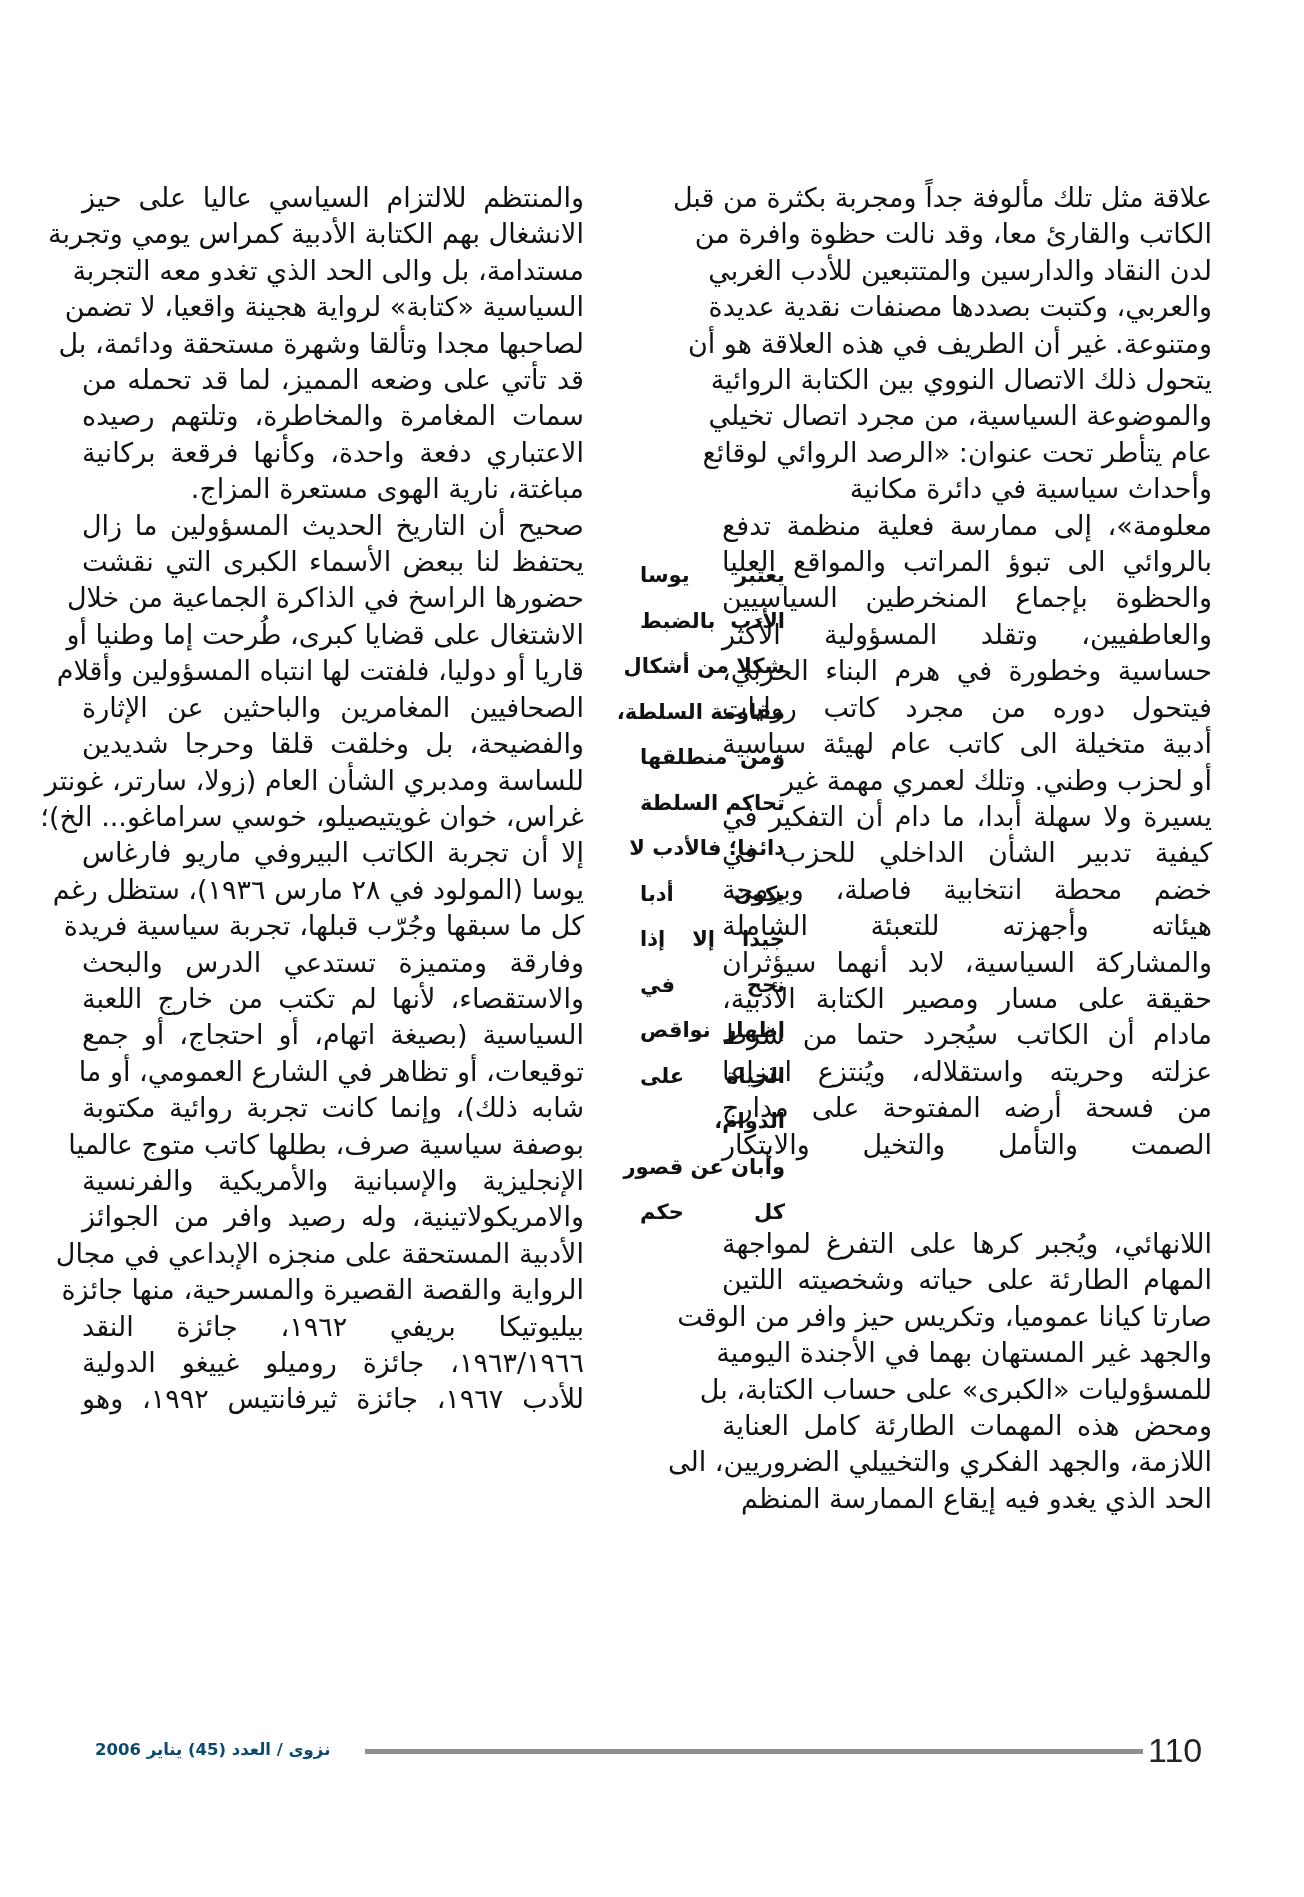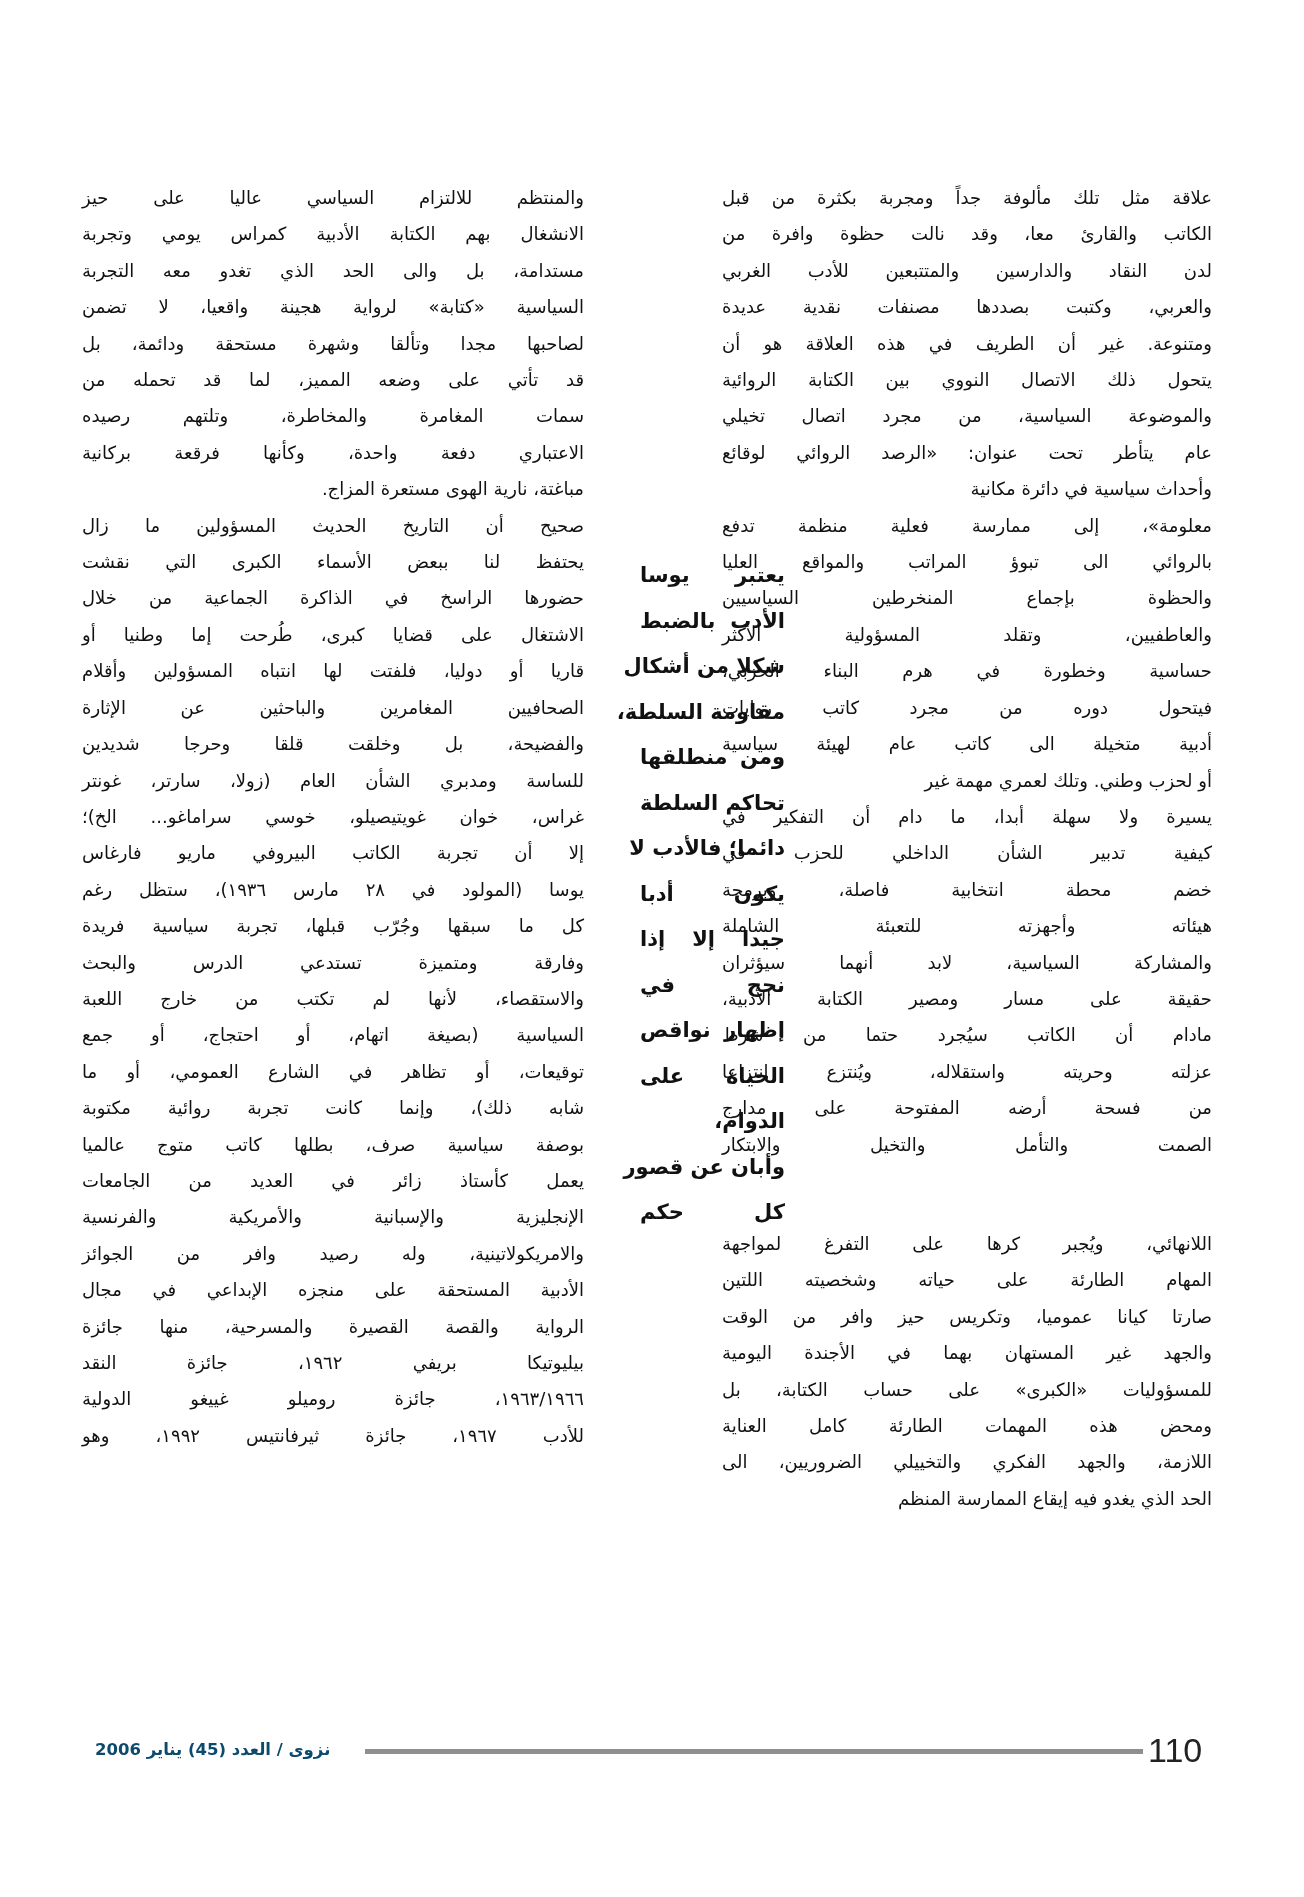--- a/index.html
+++ b/index.html
@@ -3,21 +3,21 @@
 <meta charset="utf-8">
 <style>
   html, body { margin: 0; padding: 0; background: #ffffff; }
   body {
     width: 1304px; height: 1897px; position: relative; overflow: hidden;
     font-family: "DejaVu Sans", sans-serif; color: #111111;
   }
   .col {
     position: absolute; direction: rtl; text-align: justify;
     text-align-last: right;
-    font-size: 18px; line-height: 36.4px;
+    font-size: 27px; line-height: 36.4px;
   }
   .line { display: block; white-space: nowrap; text-align: justify; text-align-last: justify; }
   .line.last { text-align-last: right; }
   #col-right { left: 722px; top: 180px; width: 490px; }
   #col-right-bottom { left: 722px; top: 1226px; width: 490px; }
   #col-left { left: 82px; top: 180px; width: 502px; }
   #pull-quote {
     position: absolute; left: 640px; top: 553px; width: 145px;
     direction: rtl; font-family: "DejaVu Sans", sans-serif;
     font-weight: bold; font-size: 21px; line-height: 45.5px; color: #111;
@@ -122,21 +122,20 @@
     <span class="line">غراس، خوان غويتيصيلو، خوسي سراماغو... الخ)؛</span>
     <span class="line">إلا أن تجربة الكاتب البيروفي ماريو فارغاس</span>
     <span class="line">يوسا (المولود في ٢٨ مارس ١٩٣٦)، ستظل رغم</span>
     <span class="line">كل ما سبقها وجُرّب قبلها، تجربة سياسية فريدة</span>
     <span class="line">وفارقة ومتميزة تستدعي الدرس والبحث</span>
     <span class="line">والاستقصاء، لأنها لم تكتب من خارج اللعبة</span>
     <span class="line">السياسية (بصيغة اتهام، أو احتجاج، أو جمع</span>
     <span class="line">توقيعات، أو تظاهر في الشارع العمومي، أو ما</span>
     <span class="line">شابه ذلك)، وإنما كانت تجربة روائية مكتوبة</span>
     <span class="line">بوصفة سياسية صرف، بطلها كاتب متوج عالميا</span>
-    <span class="line">يعمل كأستاذ زائر في العديد من الجامعات</span>
     <span class="line">الإنجليزية والإسبانية والأمريكية والفرنسية</span>
     <span class="line">والامريكولاتينية، وله رصيد وافر من الجوائز</span>
     <span class="line">الأدبية المستحقة على منجزه الإبداعي في مجال</span>
     <span class="line">الرواية والقصة القصيرة والمسرحية، منها جائزة</span>
     <span class="line">بيليوتيكا بريفي ١٩٦٢، جائزة النقد</span>
     <span class="line">١٩٦٣/١٩٦٦، جائزة روميلو غييغو الدولية</span>
     <span class="line">للأدب ١٩٦٧، جائزة ثيرفانتيس ١٩٩٢، وهو</span>
   </div>
 
 <div id="footer">

